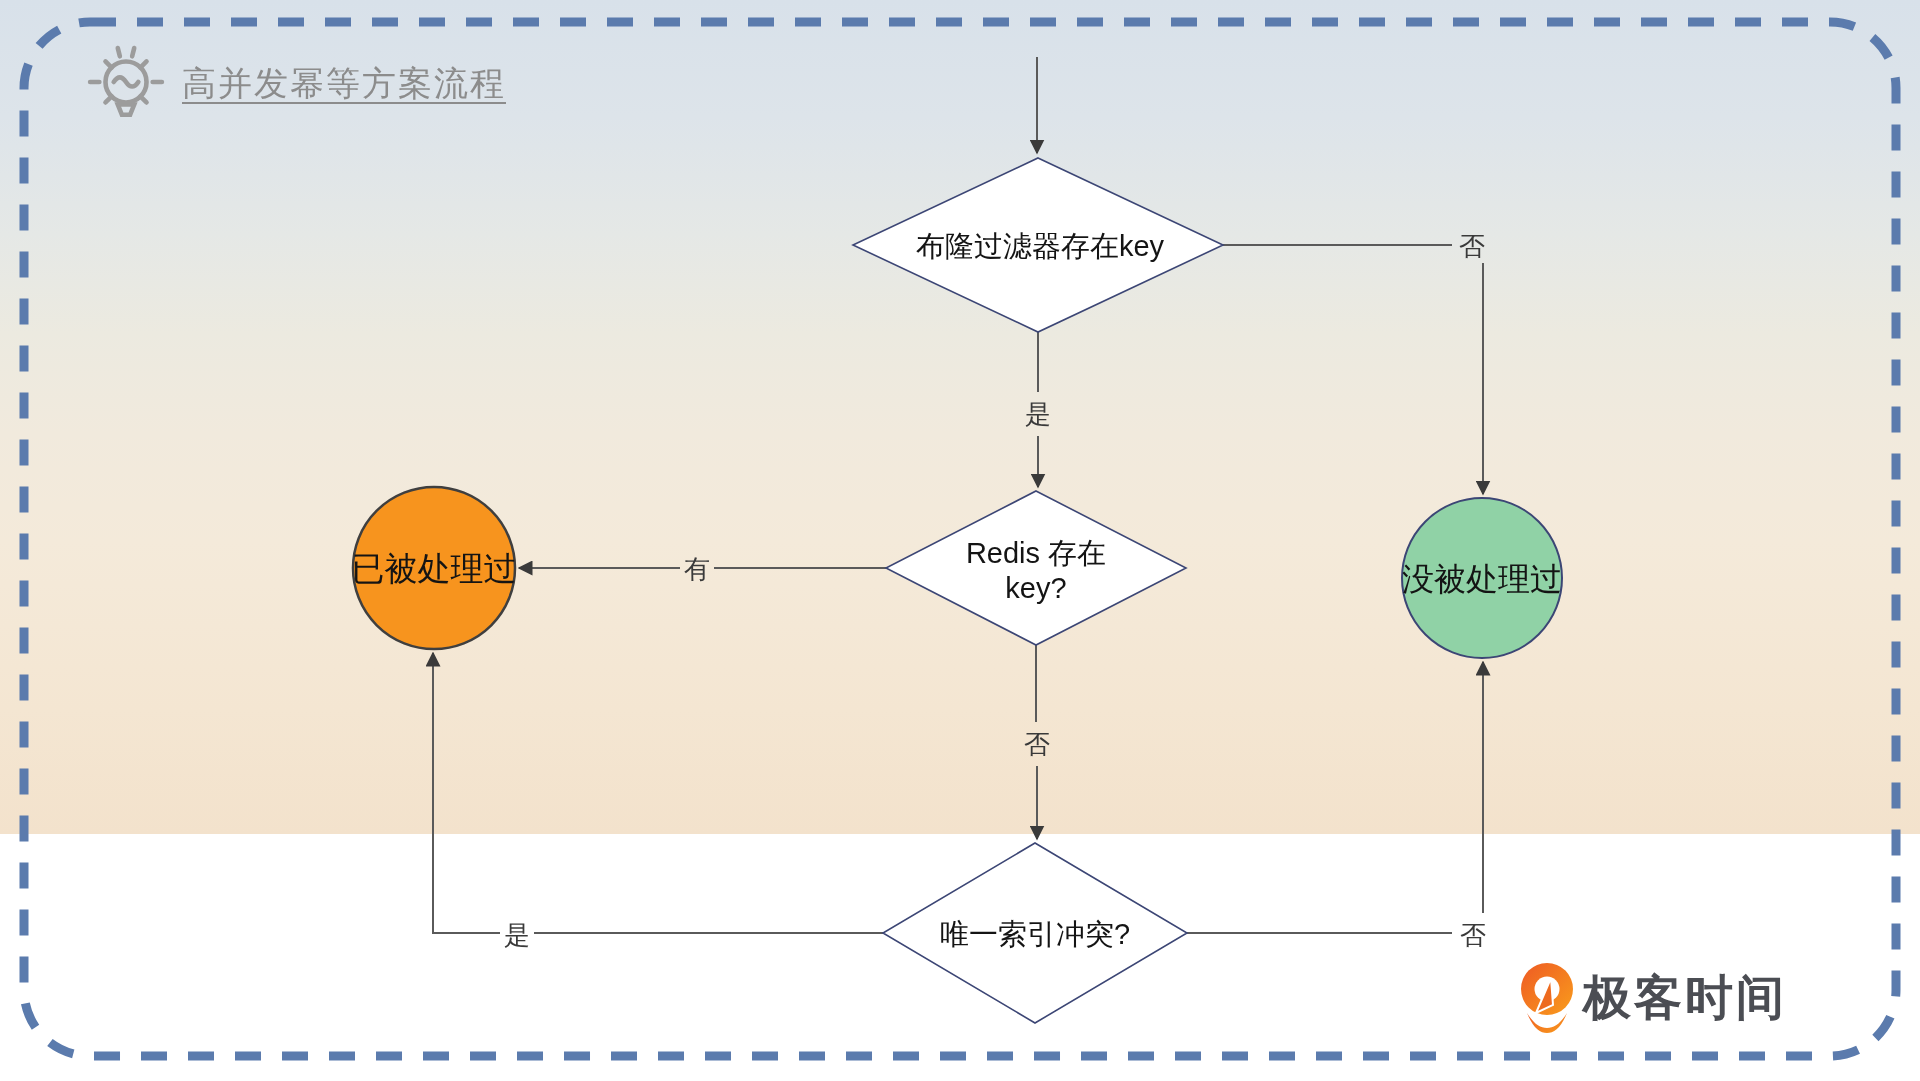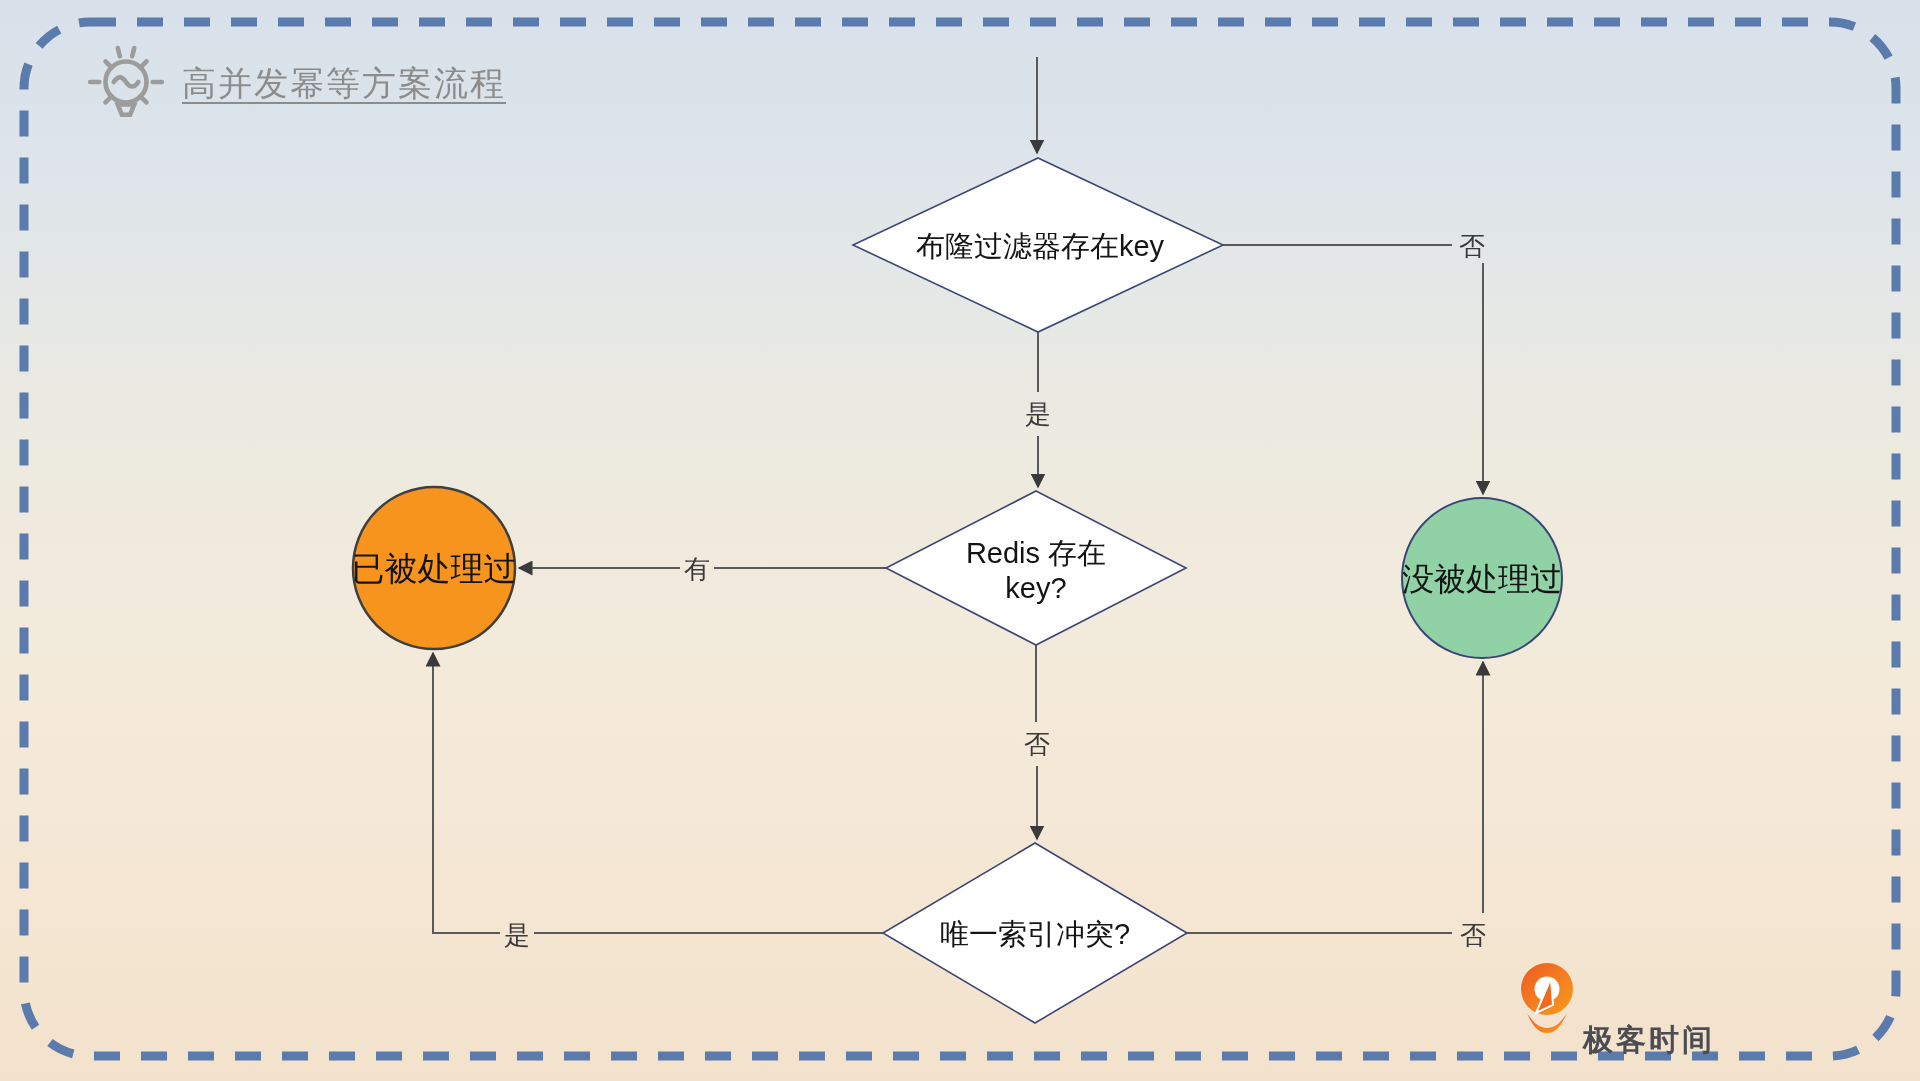--- a/index.html
+++ b/index.html
@@ -1,40 +1,40 @@
 <!DOCTYPE html>
 <html><head>
 <meta charset="utf-8">
 <style>
   html,body{margin:0;padding:0;}
   body{
     font-family:"Liberation Sans","DejaVu Sans",sans-serif;
     width:1920px;height:1081px;overflow:hidden;
   }
   .canvas{
-    position:relative;width:1920px;height:1081px;
+    position:relative;width:1920px;height:834px;
     background:linear-gradient(180deg,
       #D8E1EA 0%, #DDE4EA 14%, #E5E8E6 28%, #ECEAE0 40%,
       #F1EADD 52%, #F4EADA 65%, #F4E6D2 85%, #F3E2CC 100%);
   }
   .flow-svg{position:absolute;left:0;top:0;}
   .header{
     position:absolute;left:86px;top:44px;
     display:flex;align-items:center;gap:16px;
   }
   .header .title{
     font-size:34px;color:#8C8C8C;letter-spacing:2px;
     text-decoration:underline;text-underline-offset:7px;
     text-decoration-thickness:2px;
   }
   .node-text{fill:#141414;font-family:"Liberation Sans","DejaVu Sans",sans-serif;}
   .edge-label{fill:#3A3A3A;font-size:26px;font-family:"Liberation Sans","DejaVu Sans",sans-serif;}
   .brand-text{
-    position:absolute;left:1583px;top:1020px;
-    font-size:30px;font-weight:bold;color:#4B4D53;letter-spacing:3px;
+    position:absolute;left:1583px;top:966px;
+    font-size:48px;font-weight:bold;color:#4B4D53;letter-spacing:3px;
   }
 </style>
 </head>
 <body>
 
 <div class="canvas">
 
   <div class="header">
     <svg width="80" height="80" viewBox="0 0 78 78">
       <g stroke="#9C9C9C" stroke-width="4.5" fill="none" stroke-linecap="round">

